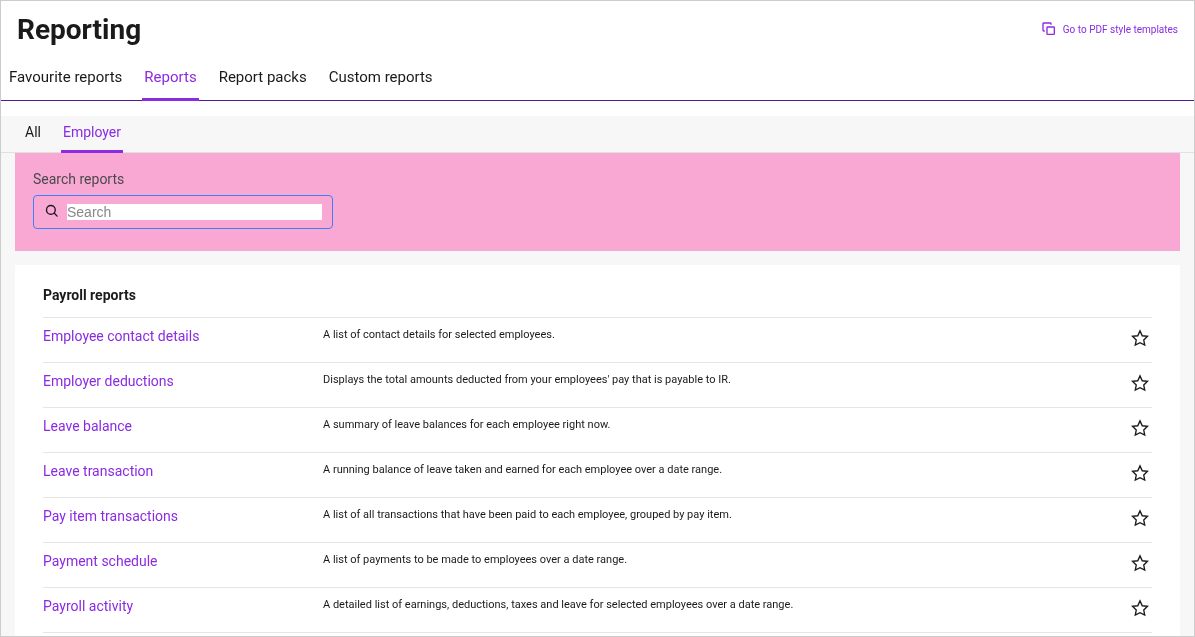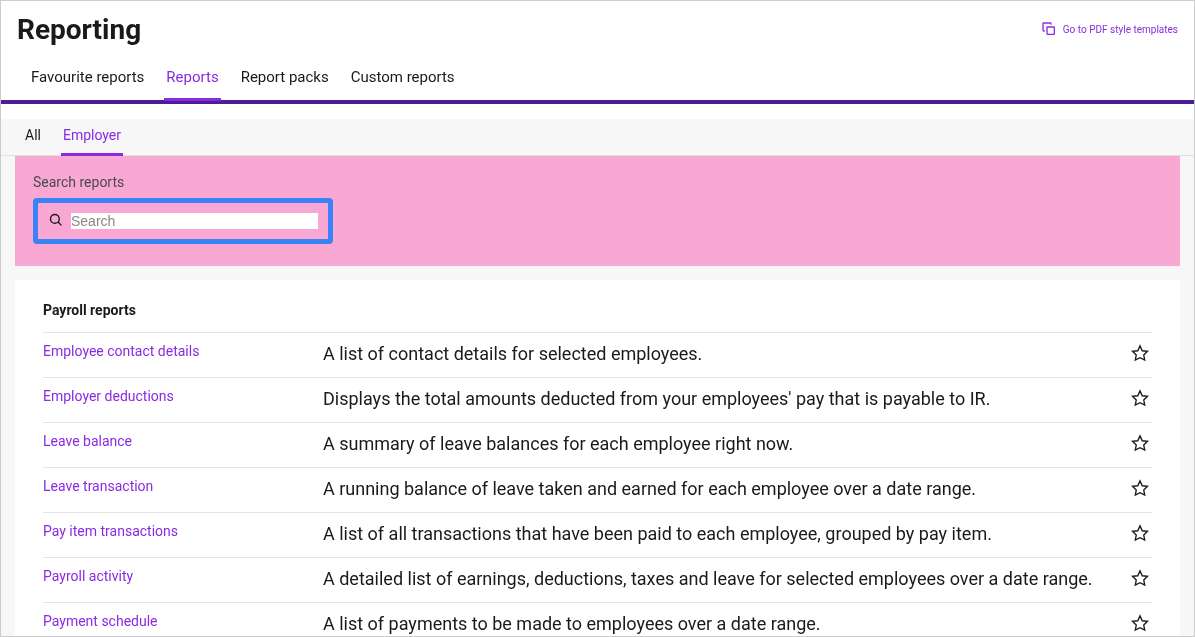--- a/index.html
+++ b/index.html
@@ -36,22 +36,22 @@
     cursor: pointer;
   }
   .pdf-link svg {
     width: 16px;
     height: 16px;
     stroke: #8a2be2;
   }
   .tabs {
     display: flex;
     gap: 18px;
-    padding: 0 28px;
-    border-bottom: 4px solid #4c1d95;
+    padding: 0 6px;
+    border-bottom: 1px solid #4c1d95;
     margin-top: 6px;
   }
   .tab {
     padding: 10px 2px 12px 2px;
     font-size: 15px;
     color: #1a1a1a;
     cursor: pointer;
     border-bottom: 3px solid transparent;
     margin-bottom: -1px;
   }
@@ -88,24 +88,24 @@
     padding: 18px 18px 22px 18px;
   }
   .search-label {
     font-size: 14px;
     color: #4a4a4a;
     margin-bottom: 8px;
   }
   .search-box {
     display: flex;
     align-items: center;
-    border: 5px solid #3b82f6;
+    border: 1px solid #3b82f6;
     border-radius: 4px;
     width: 300px;
-    height: 46px;
+    height: 34px;
     padding: 0 10px;
   }
   .search-box svg {
     width: 15px;
     height: 15px;
     stroke: #1a1a1a;
     margin-right: 8px;
     flex-shrink: 0;
   }
   .search-box input {
@@ -139,21 +139,21 @@
   .report-name {
     width: 280px;
     flex-shrink: 0;
     color: #8a2be2;
     font-size: 14px;
     cursor: pointer;
   }
   .report-desc {
     flex: 1;
     color: #1a1a1a;
-    font-size: 18px;
+    font-size: 11px;
   }
   .star-btn {
     width: 24px;
     height: 24px;
     cursor: pointer;
     display: flex;
     align-items: center;
     justify-content: center;
     flex-shrink: 0;
   }
@@ -249,31 +249,31 @@
         <div class="report-row">
           <div class="report-name">Pay item transactions</div>
           <div class="report-desc">A list of all transactions that have been paid to each employee, grouped by pay item.</div>
           <div class="star-btn">
             <span><svg viewBox="0 0 24 24">
                 <polygon points="12 2.5 15 9 22 9.8 17 14.7 18.3 21.5 12 18.2 5.7 21.5 7 14.7 2 9.8 9 9"></polygon>
               </svg></span>
           </div>
         </div>
         <div class="report-row">
+          <div class="report-name">Payment schedule</div>
+          <div class="report-desc">A list of payments to be made to employees over a date range.</div>
+          <div class="star-btn">
+            <span><svg viewBox="0 0 24 24">
+                <polygon points="12 2.5 15 9 22 9.8 17 14.7 18.3 21.5 12 18.2 5.7 21.5 7 14.7 2 9.8 9 9"></polygon>
+              </svg></span>
+          </div>
+        </div>
+        <div class="report-row">
           <div class="report-name">Payroll activity</div>
           <div class="report-desc">A detailed list of earnings, deductions, taxes and leave for selected employees over a date range.</div>
-          <div class="star-btn">
-            <span><svg viewBox="0 0 24 24">
-                <polygon points="12 2.5 15 9 22 9.8 17 14.7 18.3 21.5 12 18.2 5.7 21.5 7 14.7 2 9.8 9 9"></polygon>
-              </svg></span>
-          </div>
-        </div>
-        <div class="report-row">
-          <div class="report-name">Payment schedule</div>
-          <div class="report-desc">A list of payments to be made to employees over a date range.</div>
           <div class="star-btn">
             <span><svg viewBox="0 0 24 24">
                 <polygon points="12 2.5 15 9 22 9.8 17 14.7 18.3 21.5 12 18.2 5.7 21.5 7 14.7 2 9.8 9 9"></polygon>
               </svg></span>
           </div>
         </div>
         <div class="report-row">
           <div class="star-btn"></div>
         </div>
       </div>

